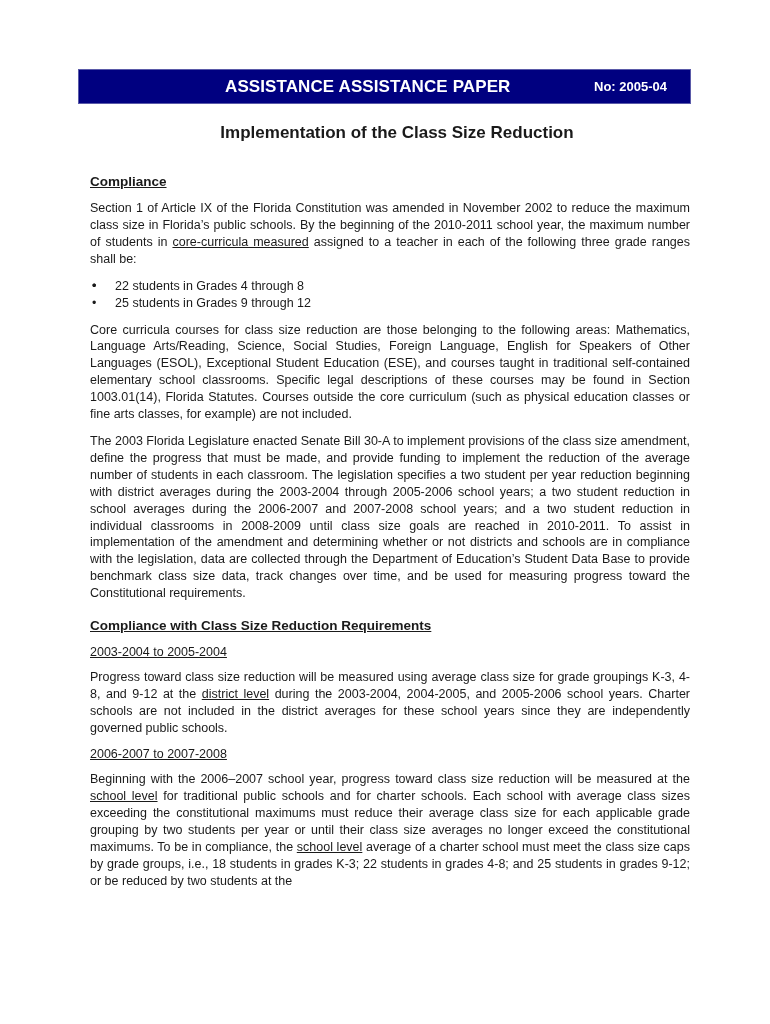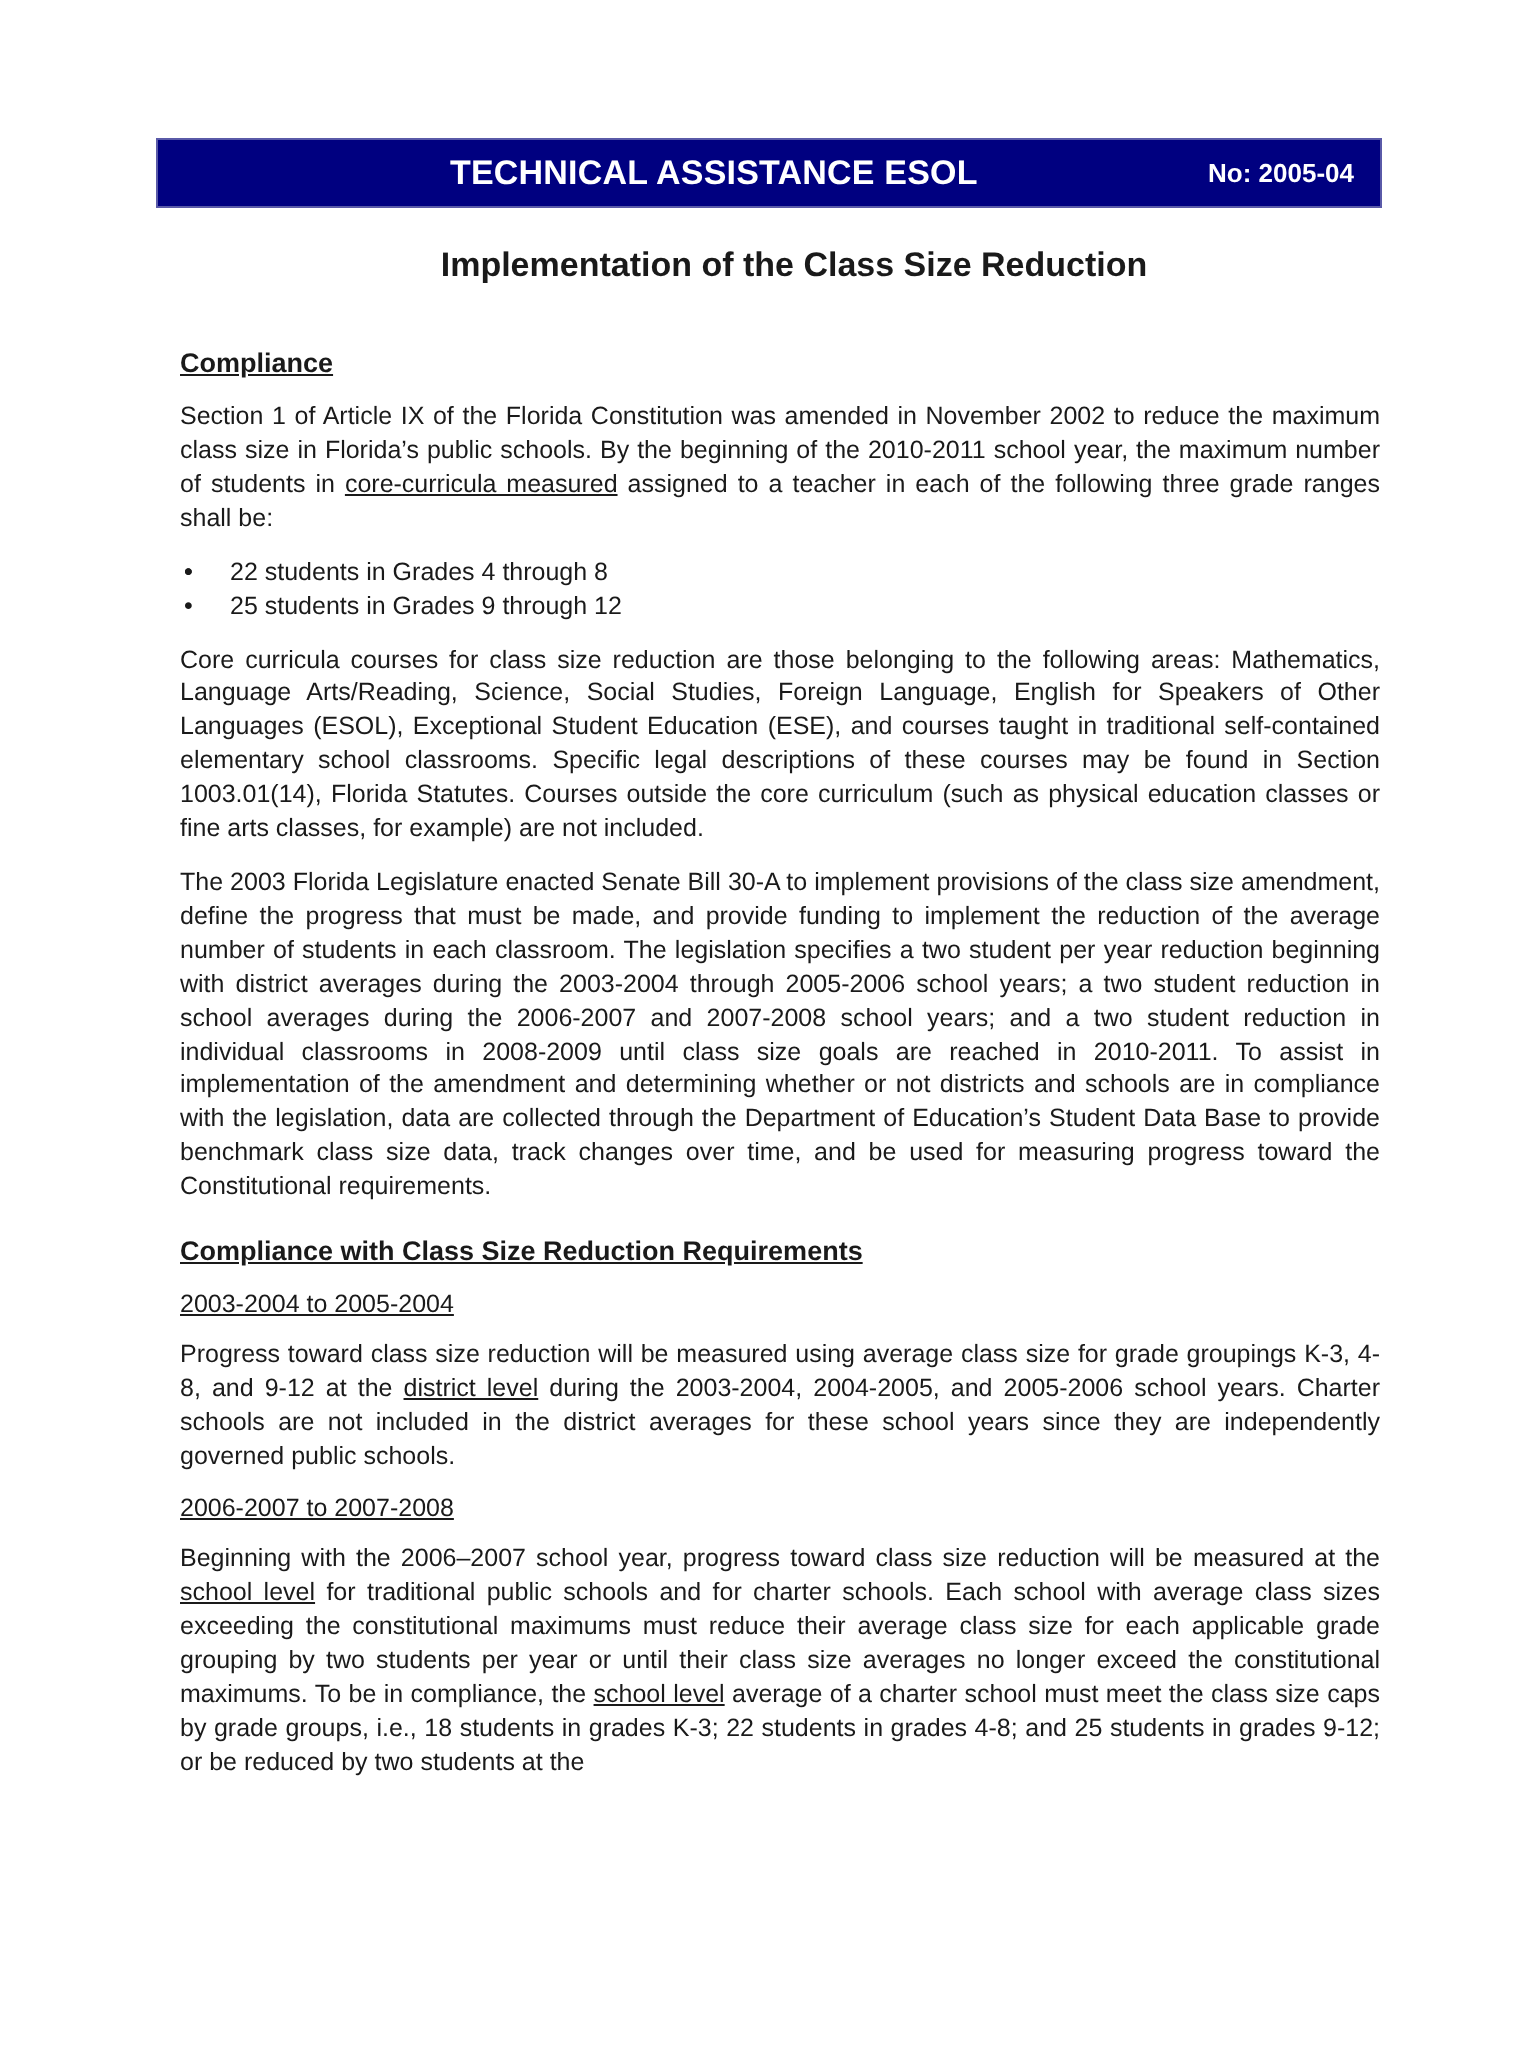--- a/index.html
+++ b/index.html
@@ -3,41 +3,41 @@
 <meta charset="utf-8">
 <style>
   html, body { margin: 0; padding: 0; background: #ffffff; }
   body { width: 770px; height: 1024px; position: relative; overflow: hidden;
          font-family: "Liberation Sans", sans-serif; color: #1a1a1a; }
   .page { position: absolute; left: 0; top: 0; width: 770px; height: 1024px; }
   .header-bar { position: absolute; left: 78px; top: 69px; width: 613px; height: 35px;
                 background: #000080; color: #fff; font-weight: bold; box-sizing: border-box;
                 border: 1px solid #5a5aa8; }
   .header-title { position: absolute; left: 146px; top: 7px; font-size: 17px; letter-spacing: 0.1px; }
-  .header-no { position: absolute; right: 13px; top: 9px; font-size: 13px; padding-left: 31px; }
+  .header-no { position: absolute; right: 23px; top: 9px; font-size: 13px; padding-left: 31px; }
   .doc-title { position: absolute; left: 0; width: 770px; top: 122px; text-align: center;
                font-weight: bold; font-size: 17px; line-height: 21px; padding-left: 12px; }
   .content { position: absolute; left: 90px; width: 600px; top: 174px; font-size: 12.5px; line-height: 16.9px; }
   .section-heading { font-weight: bold; font-size: 13.5px; text-decoration: underline; margin: 0 0 9px 0; }
   p { margin: 0; text-align: justify; }
   .sub-heading { text-decoration: underline; margin-bottom: 8px; }
   .bold-u { font-weight: normal; text-decoration: underline; }
   .u { text-decoration: underline; }
   ul.bullets { list-style: none; margin: 10px 0 10px 0; padding: 0; }
   ul.bullets li { position: relative; padding-left: 25px; line-height: 17px; }
   ul.bullets li .bullet-dot { position: absolute; left: 2px; top: 0; }
   .gap { height: 10px; }
 </style>
 </head>
 <body>
 
 <div class="page">
 
   <div class="header-bar" style="background: rgb(0, 0, 128);">
-    <span class="header-title">TECHNICAL ASSISTANCE ESOL</span>
+    <span class="header-title">ASSISTANCE ASSISTANCE PAPER</span>
     <span class="header-no">No:  2005-04</span>
   </div>
 
   <div class="doc-title">
     <div>Implementation of the Class Size Reduction</div>
   </div>
 
   <div class="content">
 
     <div class="section-heading">Compliance</div>

